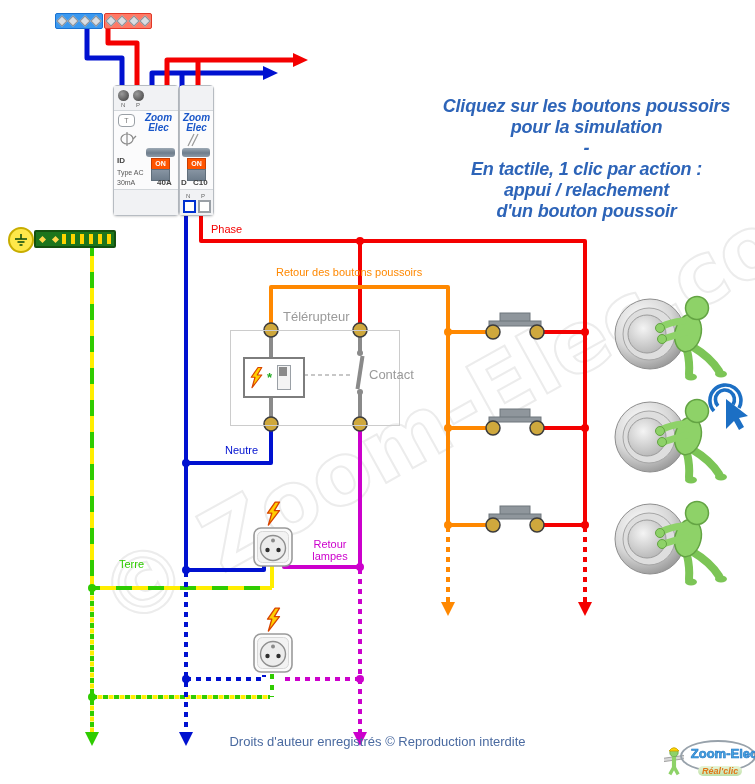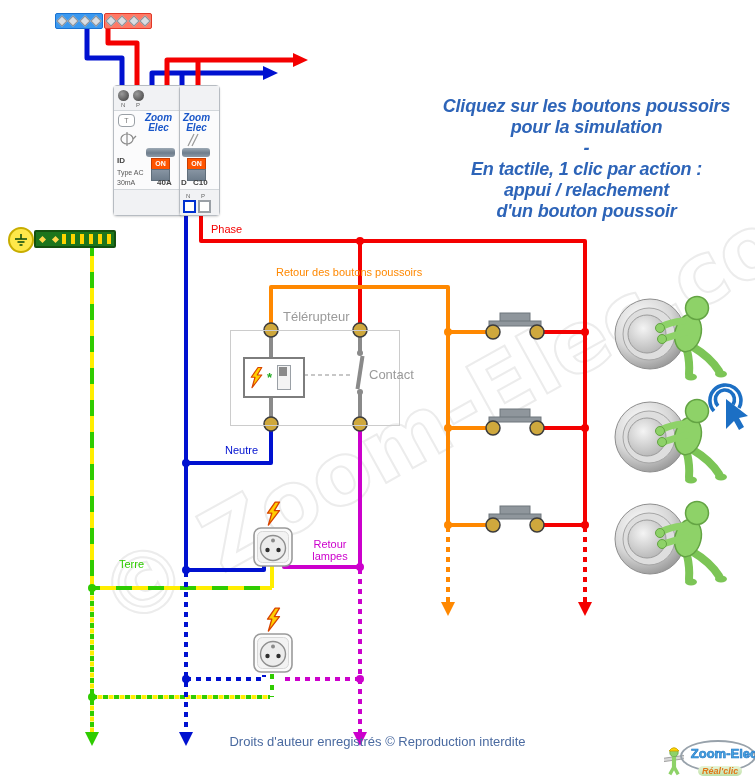--- a/index.html
+++ b/index.html
@@ -41,21 +41,21 @@
   
   .tblock{position:absolute;height:14px;width:46px;z-index:3;display:flex;
     align-items:center;justify-content:space-around;border-radius:2px;}
   .tblock.blue{left:55px;top:13px;background:#3b99f0;border:1px solid #1a72d0;}
   .tblock.red{left:104px;top:13px;background:#ff7a66;border:1px solid #e03828;}
   .screwdiamond{width:6px;height:6px;background:#d9dde2;border:1px solid #8b9097;
     transform:rotate(45deg);}
   
   .panel{position:absolute;left:113px;top:85px;width:100px;height:129px;z-index:3;}
   .module{position:absolute;top:0;height:129px;background:#fbfbfc;border:1px solid #b7bcc2;
-    border-radius:4px;box-shadow:0 1px 2px rgba(0,0,0,0.15);padding-left:6px;}
+    border-radius:4px;box-shadow:0 1px 2px rgba(0,0,0,0.15);}
   .mod-rcd{left:0;width:64px;}
   .mod-mcb{left:66px;width:33px;}
   .tstrip{position:absolute;left:0;right:0;height:24px;border-bottom:1px solid #d3d7db;background:#f1f2f4;}
   .bstrip{position:absolute;left:0;right:0;bottom:0;height:25px;border-top:1px solid #d3d7db;background:#f1f2f4;}
   .screw{position:absolute;width:11px;height:11px;border-radius:50%;
     background:radial-gradient(circle at 35% 35%,#9a9a9a,#3c3c3c);}
   .tinytxt{position:absolute;font-size:6px;color:#666;}
   .tbtn{position:absolute;width:15px;height:11px;border:1px solid #9aa0a6;border-radius:4px;
     font-size:7px;color:#777;text-align:center;line-height:11px;background:#fff;}
   .brand{position:absolute;font-size:10px;font-weight:bold;font-style:italic;

